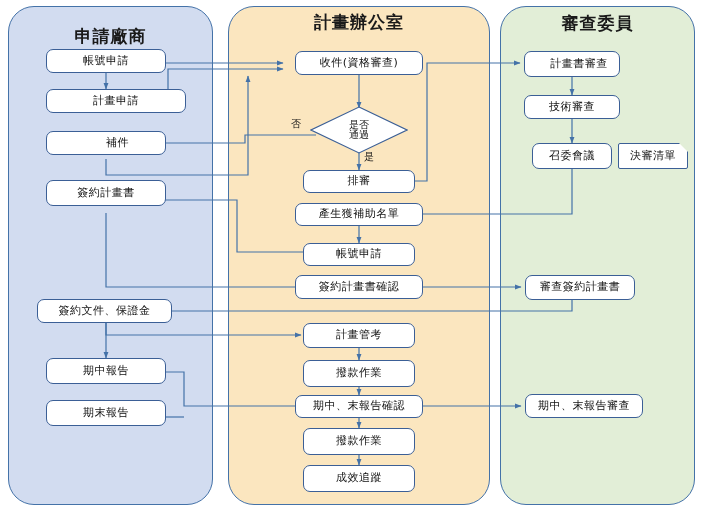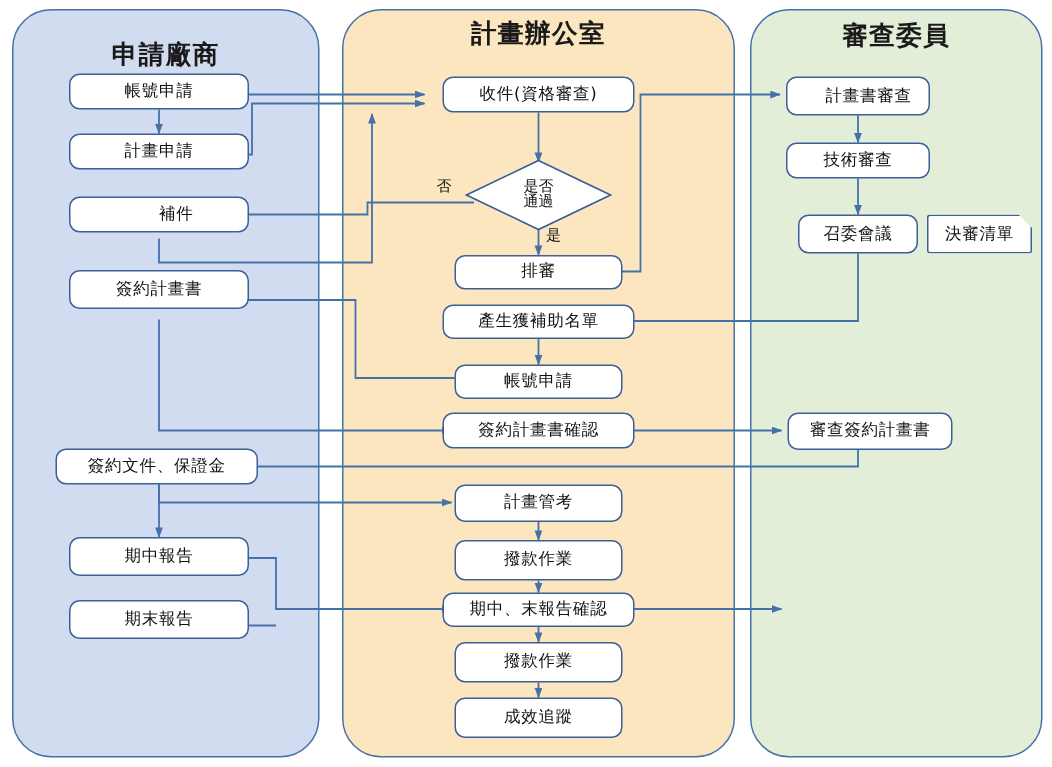--- a/index.html
+++ b/index.html
@@ -116,21 +116,21 @@
 
       <path d="M106,323 L106,358"></path>
     </g>
     <g fill="none" stroke="#4472a8" stroke-width="1.2">
 
       <path d="M160,417 L184,417"></path>
     </g>
   </svg>
 
   <div class="node" style="left:46px;top:49px;width:120px;height:24px;">帳號申請</div>
-  <div class="node" style="left:46px;top:89px;width:120px;height:24px;">計畫申請</div>
+  <div class="node" style="left:46px;top:89px;width:140px;height:24px;">計畫申請</div>
   <div class="node" style="left:46px;top:131px;width:120px;height:24px;padding-left:23px;">補件</div>
   <div class="node" style="left:46px;top:180px;width:120px;height:26px;">簽約計畫書</div>
   <div class="node" style="left:46px;top:358px;width:120px;height:26px;">期中報告</div>
   <div class="node" style="left:37px;top:299px;width:135px;height:24px;">簽約文件、保證金</div>
   <div class="node" style="left:46px;top:400px;width:120px;height:26px;">期末報告</div>
 
   <div class="node" style="left:295px;top:51px;width:128px;height:24px;">收件(資格審查)</div>
 
   <div class="diamond" style="left:310px;top:106px;width:98px;height:48px;">
     <svg viewBox="0 0 98 48" style="position:absolute;left:0;top:0;width:98px;height:48px;">
@@ -152,14 +152,15 @@
   <div class="node" style="left:303px;top:360px;width:112px;height:27px;">撥款作業</div>
   <div class="node" style="left:295px;top:395px;width:128px;height:23px;">期中、末報告確認</div>
   <div class="node" style="left:303px;top:428px;width:112px;height:27px;">撥款作業</div>
   <div class="node" style="left:303px;top:465px;width:112px;height:27px;">成效追蹤</div>
 
   <div class="node" style="left:524px;top:51px;width:96px;height:26px;padding-left:14px;">計畫書審查</div>
   <div class="node" style="left:524px;top:95px;width:96px;height:24px;">技術審查</div>
   <div class="node" style="left:532px;top:143px;width:80px;height:26px;">召委會議</div>
   <div class="node clip" style="left:618px;top:143px;width:70px;height:26px;">決審清單</div>
   <div class="node" style="left:525px;top:275px;width:110px;height:25px;">審查簽約計畫書</div>
+  <div class="node" style="left:525px;top:394px;width:118px;height:24px;">期中、末報告審查</div>
 
 </div>
 
 </body></html>

